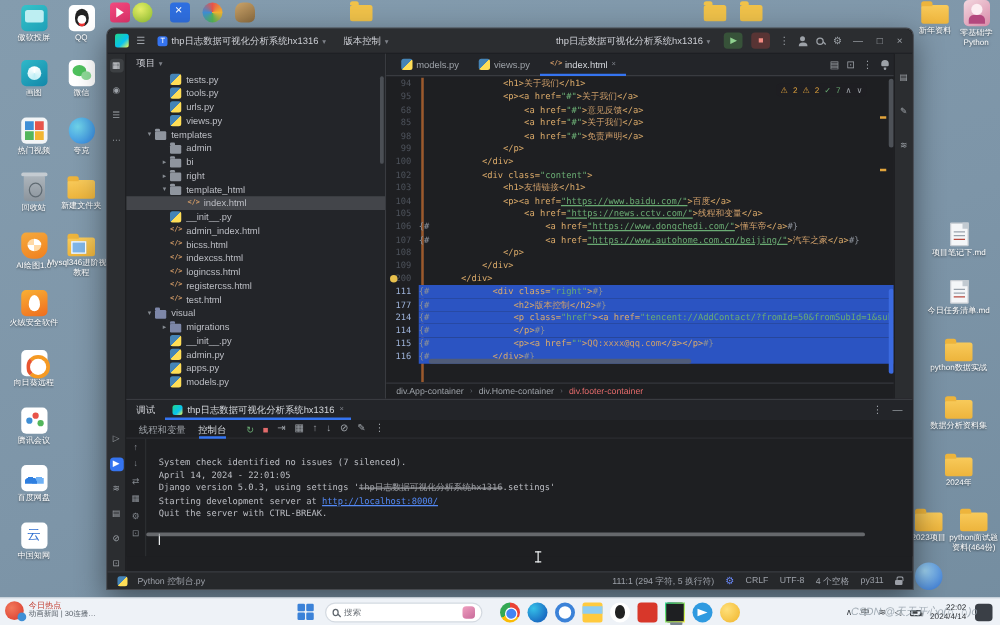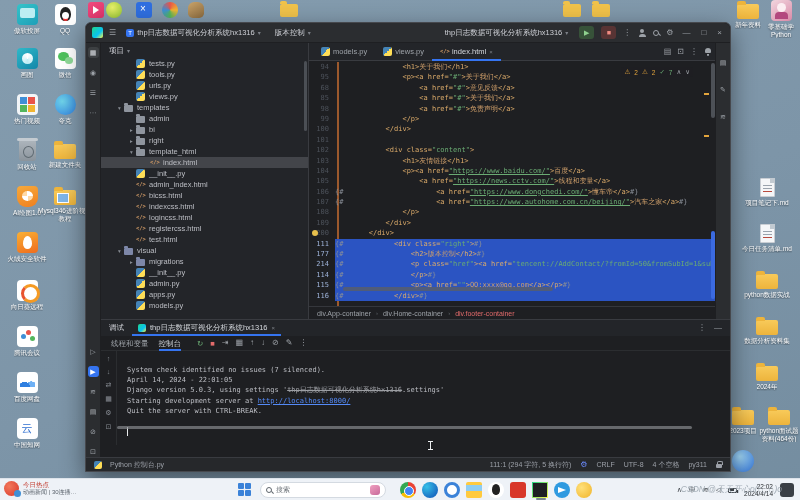--- a/index.html
+++ b/index.html
@@ -160,21 +160,21 @@
   .widget-ic{width:15px;height:15px;border-radius:50%;background:radial-gradient(circle at 35% 35%,#f2785c,#d8372a);position:relative}
   .widget-ic::after{content:"";position:absolute;right:-2px;bottom:-1px;width:7px;height:7px;border-radius:50%;background:#3f8fd6}
   .widget-tx{display:flex;flex-direction:column;justify-content:center}
   .widget-tt{font-size:6.5px;color:#c23b2e;line-height:8px}
   .widget-st{font-size:6px;color:#5a626b;line-height:7px}
   .startbtn{position:absolute;left:238px;top:4px;width:14px;height:14px;display:grid;grid-template-columns:6px 6px;grid-template-rows:6px 6px;gap:1px}
   .startbtn span{background:#3b82d8;border-radius:1px}
   .searchpill{position:absolute;left:260px;top:3px;width:126px;height:16px;background:#fff;border:1px solid #d4dae1;border-radius:9px;display:flex;align-items:center;gap:4px;padding:0 5px}
   .searchpill .mag{border-color:#5f666d}
   .searchpill .mag::after{background:#5f666d}
-  .searchpill input{border:none;outline:none;flex:1;font-size:7px;color:#3b4045;background:transparent;font-family:Liberation Mono, monospace}
+  .searchpill input{border:none;outline:none;flex:1;font-size:7px;color:#3b4045;background:transparent;font-family:Liberation Sans, sans-serif}
   .searchpill input::placeholder{color:#6b7177}
   .pill-av{width:10px;height:10px;border-radius:3px;background:linear-gradient(145deg,#f0a0c0,#c86a9a);flex:none}
   .tbi{position:absolute;top:3px;width:16px;height:16px;border-radius:3px}
   .tbi.active::after{content:"";position:absolute;left:3px;bottom:-3px;width:10px;height:2px;border-radius:1px;background:#7a8591}
   .a-chrome{background:conic-gradient(#ea4335 0 33%,#fbbc05 33% 66%,#34a853 66%);border-radius:50%}
   .a-chrome::before{content:"";position:absolute;left:4px;top:4px;width:8px;height:8px;background:#4285f4;border:1.5px solid #fff;border-radius:50%}
   .a-edge{background:radial-gradient(circle at 30% 30%,#35c0e8,#1a6fc4 70%);border-radius:50%}
   .a-circle{background:#fff;border:3px solid #3b82d8;border-radius:50%}
   .a-exp{background:#ffca3e;border-radius:2px}
   .a-exp::before{content:"";position:absolute;left:0;top:3px;right:0;height:6px;background:#8ecdf2}
@@ -526,24 +526,20 @@
         </div>
       <div class="cl">
           <span class="ln">99</span>
           <span class="tx"><span class="cs-t">                &lt;/p&gt;</span></span>
         </div>
       <div class="cl">
           <span class="ln">100</span>
           <span class="tx"><span class="cs-t">            &lt;/div&gt;</span></span>
         </div>
       <div class="cl">
-          <span class="ln">101</span>
-          <span class="tx"></span>
-        </div>
-      <div class="cl">
           <span class="ln">102</span>
           <span class="tx"><span class="cs-t">            &lt;div class=</span><span class="cs-s">"content"</span><span class="cs-t">&gt;</span></span>
         </div>
       <div class="cl">
           <span class="ln">103</span>
           <span class="tx"><span class="cs-t">                &lt;h1&gt;</span><span class="cs-n">友情链接</span><span class="cs-t">&lt;/h1&gt;</span></span>
         </div>
       <div class="cl">
           <span class="ln">104</span>
           <span class="tx"><span class="cs-t">                &lt;p&gt;&lt;a href=</span><span class="cs-u">"https://www.baidu.com/"</span><span class="cs-t">&gt;</span><span class="cs-n">百度</span><span class="cs-t">&lt;/a&gt;</span></span>

